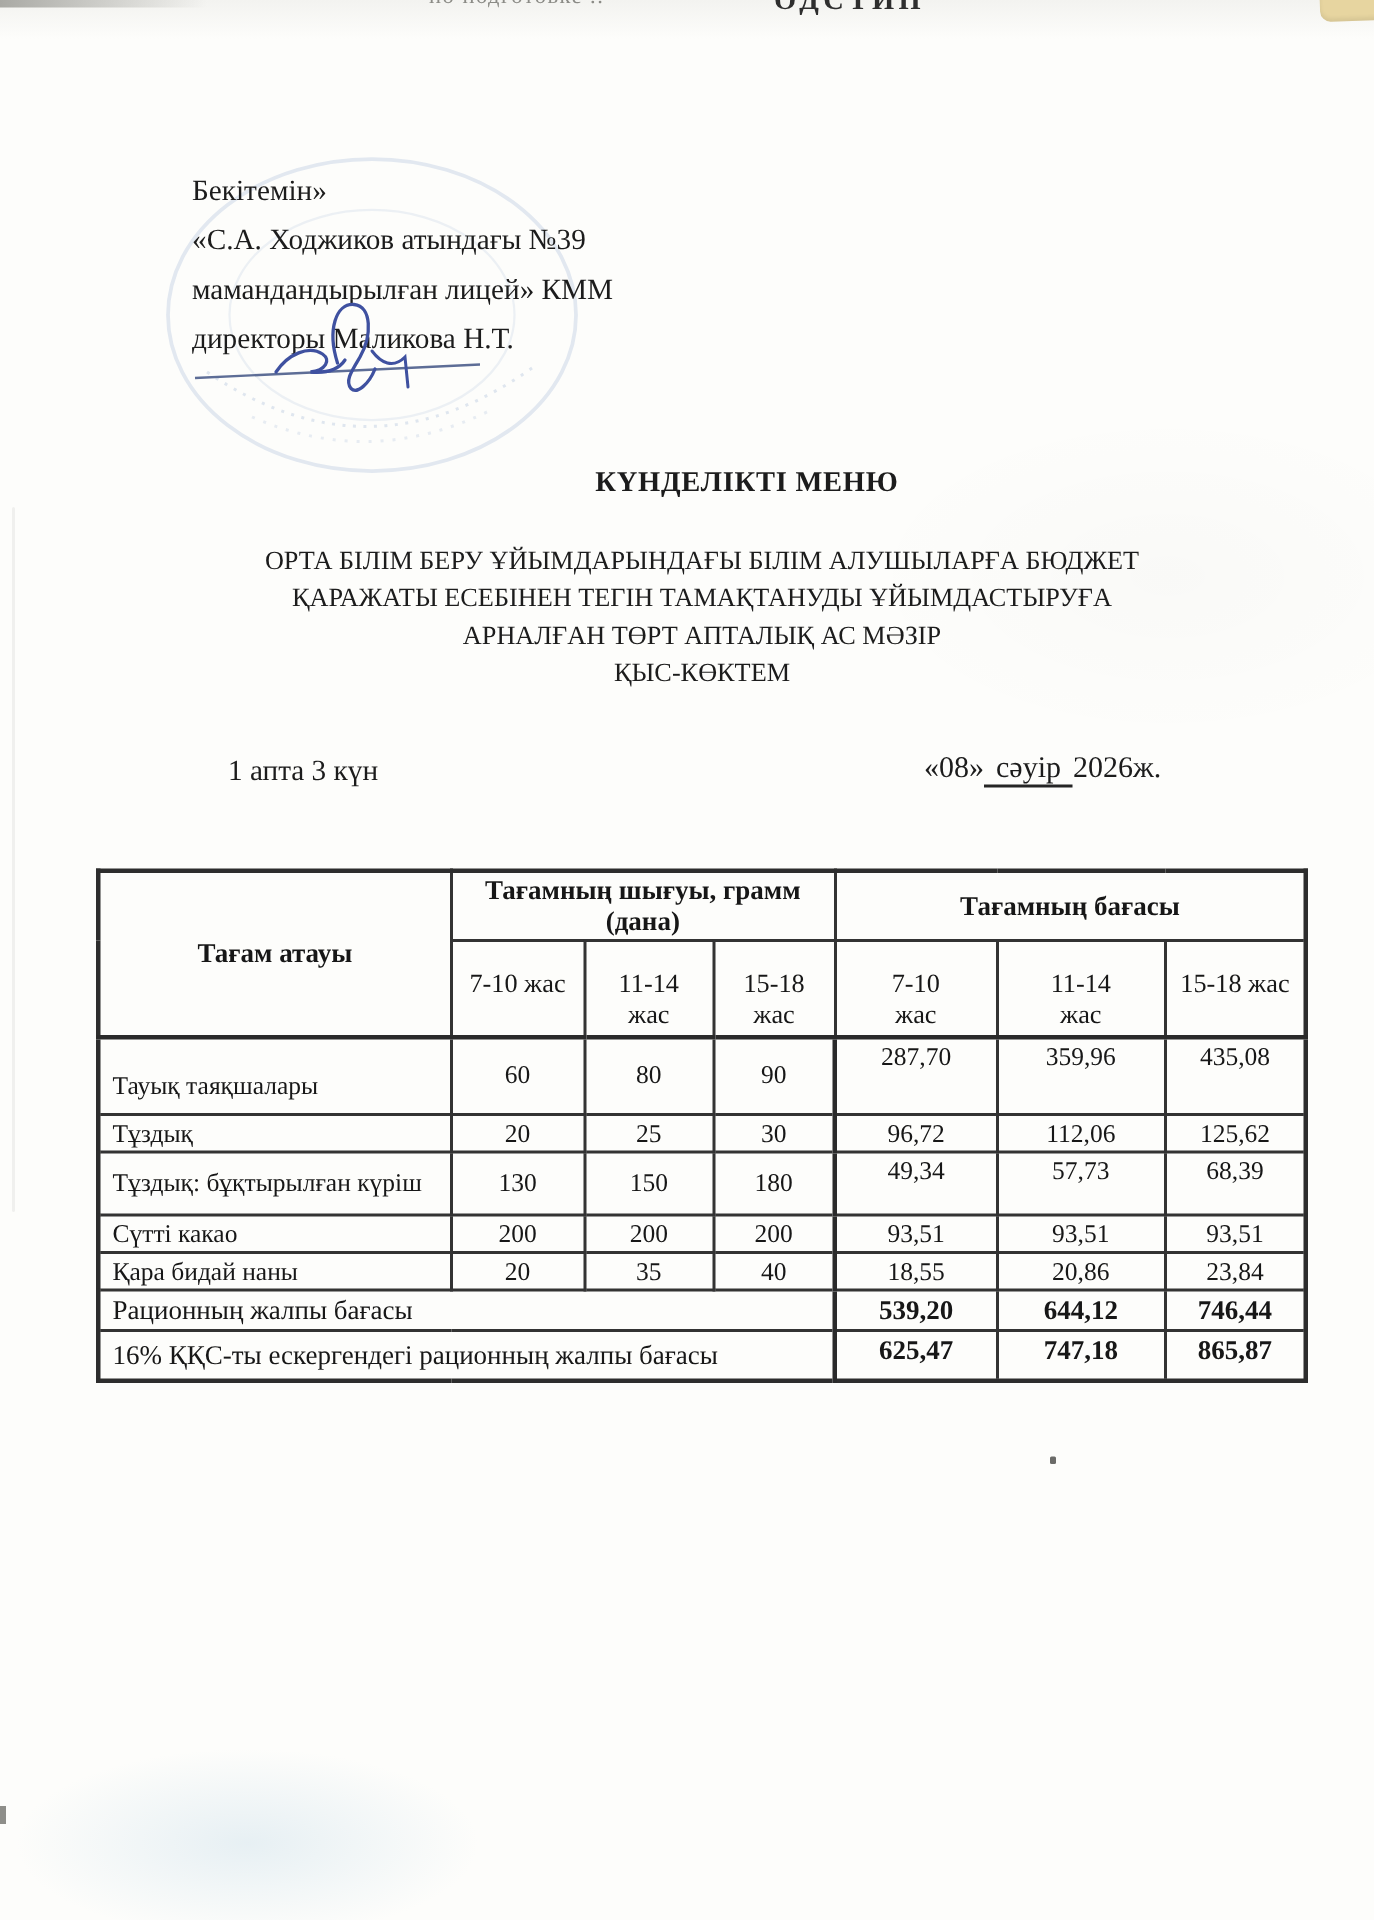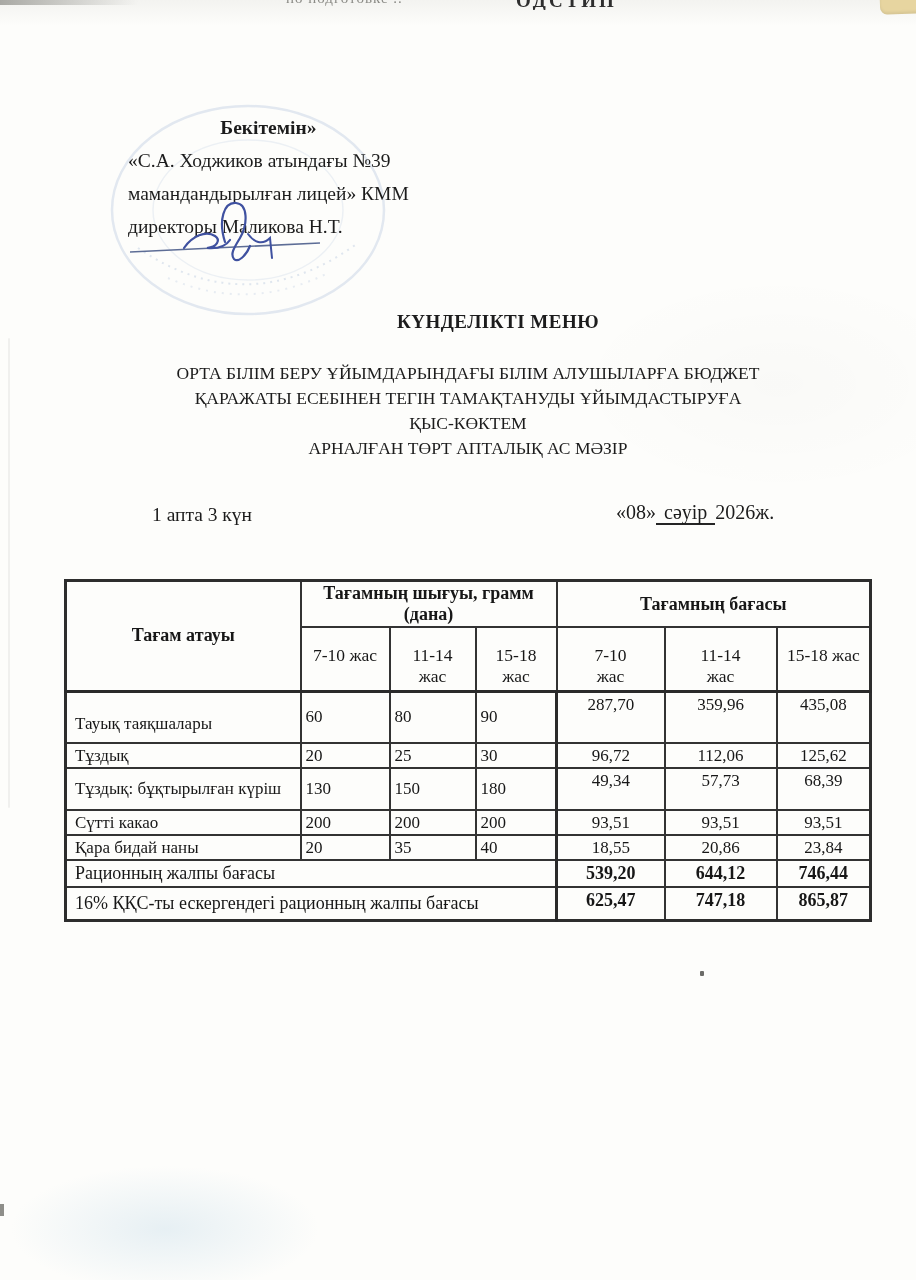--- a/index.html
+++ b/index.html
@@ -29,21 +29,21 @@
     background:#e7d5a0; border-radius:0 0 0 7px; transform:rotate(-2deg);
     box-shadow: inset 0 -2px 3px rgba(0,0,0,0.08); }
   .edge-shadow-left { position:absolute; left:8px; top:338px; width:2px; height:470px;
     background:rgba(0,0,0,0.05); border-radius:2px; }
   .speck { position:absolute; left:700px; top:971px; width:4px; height:5px;
     background:#6b6b68; border-radius:1px; }
   .corner-notch { position:absolute; left:0; top:1204px; width:4px; height:12px; background:#8e8e8a; }
 
   
   .approval { position:absolute; left:128px; top:111px; font-size:19.5px; line-height:33px; }
-  .approval .b { font-weight:bold;text-align:center; }
+  .approval .b { font-weight:normal; }
 
   
   .stamp { position:absolute; left:98px; top:88px; pointer-events:none; }
   .signature { position:absolute; left:122px; top:196px; }
 
   
   .doc-title { position:absolute; left:0; top:311px; width:100%; text-align:center;
     font-size:19px; font-weight:bold; letter-spacing:0.5px;padding-left:40px; }
   .doc-subtitle { position:absolute; left:68px; top:361px; width:800px; text-align:center;
     font-size:17.5px; font-weight:normal; line-height:25px; }
@@ -56,21 +56,21 @@
   
   .menu-table { position:absolute; left:64px; top:579px; width:805px;
     border-collapse:collapse; table-layout:fixed; font-size:17px; color:#171717; }
   .menu-table th, .menu-table td { border:2px solid #333; padding:1px 4px; overflow:hidden; }
   .menu-table { border:3px solid #2d2d2d; }
   .menu-table .hdr-bottom { border-bottom:3px solid #2a2a2a; }
   .menu-table th { font-weight:bold; font-size:18px; text-align:center; }
   .menu-table .age { font-weight:normal; font-size:17.5px; vertical-align:top; padding-top:17px; }
   .pre { white-space:pre-line; }
   .menu-table td.name { text-align:left; padding-left:8px; vertical-align:middle; }
-  .menu-table td.w { vertical-align:middle; }
+  .menu-table td.w { text-align:center; vertical-align:middle; }
   .menu-table td.p { text-align:center; vertical-align:top; padding-top:2px; }
   .menu-table tr.tall td.name { vertical-align:bottom; padding-bottom:8px; }
   .menu-table td.group-left { border-left:3px solid #2a2a2a; }
   .menu-table tr.total td { font-size:18px; }
   .menu-table tr.total td.p { font-weight:bold; }
   .menu-table tr.total td.label { text-align:left; padding-left:8px; vertical-align:middle; }
 </style>
 </head>
 <body>
 
@@ -106,22 +106,22 @@
     <path d="M8,56 L198,47" stroke="#5d6d96" stroke-width="1.6" fill="none"></path>
     <path d="M62,52 C70,40 84,34 93,40 C99,44 95,51 85,52 C97,53 104,50 108,44" stroke="#3f51a0" stroke-width="2.2" fill="none" stroke-linecap="round"></path>
     <path d="M103,46 C96,24 102,6 114,7 C126,8 126,28 118,42 C112,52 108,58 112,63 C116,67 124,60 128,50" stroke="#3f51a0" stroke-width="2.2" fill="none" stroke-linecap="round"></path>
     <path d="M126,38 C132,46 140,50 148,42 L150,62" stroke="#3f51a0" stroke-width="2" fill="none" stroke-linecap="round"></path>
   </svg>
 
   <div class="doc-title">КҮНДЕЛІКТІ МЕНЮ</div>
   <div class="doc-subtitle">
     <div>ОРТА БІЛІМ БЕРУ ҰЙЫМДАРЫНДАҒЫ БІЛІМ АЛУШЫЛАРҒА БЮДЖЕТ</div>
     <div>ҚАРАЖАТЫ ЕСЕБІНЕН ТЕГІН ТАМАҚТАНУДЫ ҰЙЫМДАСТЫРУҒА</div>
+    <div>АРНАЛҒАН ТӨРТ АПТАЛЫҚ  АС МӘЗІР</div>
     <div>ҚЫС-КӨКТЕМ</div>
-    <div>АРНАЛҒАН ТӨРТ АПТАЛЫҚ  АС МӘЗІР</div>
   </div>
 
   <div class="week-day">1 апта 3 күн</div>
   <div class="date-line">
     <span>«08»</span><span class="u"> сәуір </span><span>2026ж.</span>
   </div>
 
   <table class="menu-table">
     <colgroup>
       <col style="width:235px">

